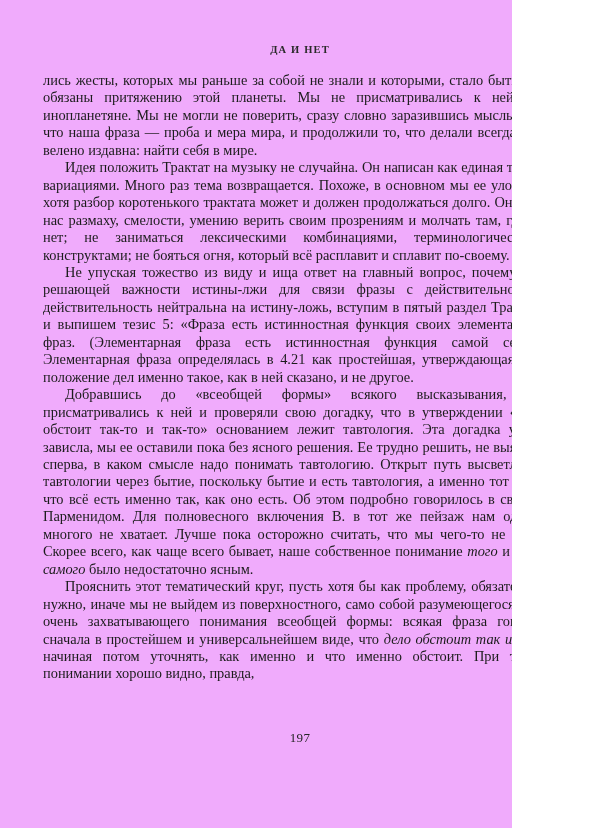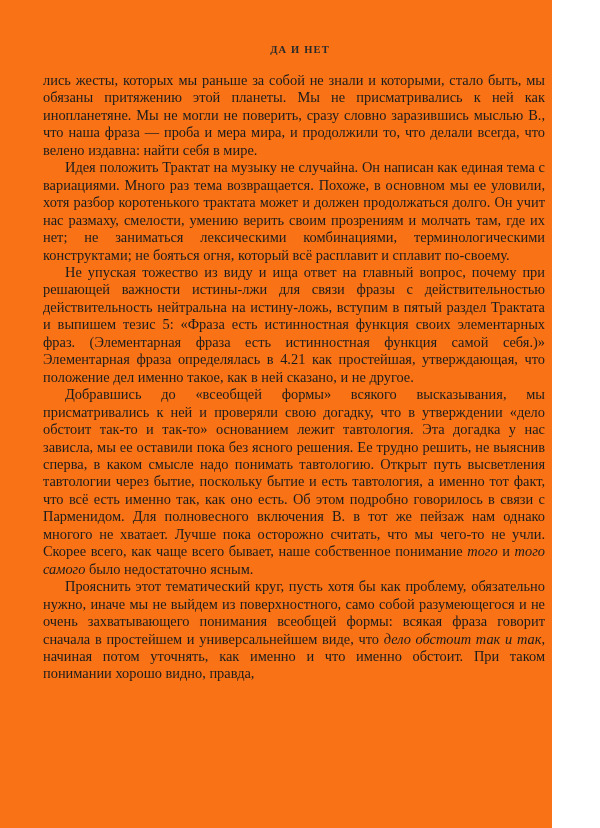--- a/index.html
+++ b/index.html
@@ -3,23 +3,23 @@
 <meta charset="utf-8">
 <style>
   html, body {
     margin: 0;
     padding: 0;
     background: #ffffff;
   }
 
   .page {
     position: relative;
-    width: 552px;
+    width: 512px;
     height: 828px;
-    background: #f97316;
+    background: #f0abfc;
     overflow: hidden;
     font-family: "Liberation Serif", "DejaVu Serif", serif;
     color: #1a1a1a;
     box-sizing: border-box;
   }
 
   
   .running-head {
     position: absolute;
     top: 44px;
@@ -82,14 +82,15 @@
   <div class="running-head">ДА И НЕТ</div>
 
   <div class="text-block">
       <p class="para no-indent"><span>лись жесты, которых мы раньше за собой не знали и которыми, стало быть, мы обязаны притяжению этой планеты. Мы не присматривались к ней как инопланетяне. Мы не могли не поверить, сразу словно заразившись мыслью В., что наша фраза — проба и мера мира, и продолжили то, что делали всегда, что велено издавна: найти себя в мире.</span></p>
       <p class="para"><span>Идея положить Трактат на музыку не случайна. Он написан как единая тема с вариациями. Много раз тема возвращается. Похоже, в основном мы ее уловили, хотя разбор коротенького трактата может и должен продолжаться долго. Он учит нас размаху, смелости, умению верить своим прозрениям и молчать там, где их нет; не заниматься лексическими комбинациями, терминологическими конструктами; не бояться огня, который всё расплавит и сплавит по-своему.</span></p>
       <p class="para"><span>Не упуская тожество из виду и ища ответ на главный вопрос, почему при решающей важности истины-лжи для связи фразы с действительностью действительность нейтральна на истину-ложь, вступим в пятый раздел Трактата и выпишем тезис 5: «Фраза есть истинностная функция своих элементарных фраз. (Элементарная фраза есть истинностная функция самой себя.)» Элементарная фраза определялась в 4.21 как простейшая, утверждающая, что положение дел именно такое, как в ней сказано, и не другое.</span></p>
       <p class="para"><span>Добравшись до «всеобщей формы» всякого высказывания, мы присматривались к ней и проверяли свою догадку, что в утверждении «дело обстоит так-то и так-то» основанием лежит тавтология. Эта догадка у нас зависла, мы ее оставили пока без ясного решения. Ее трудно решить, не выяснив сперва, в каком смысле надо понимать тавтологию. Открыт путь высветления тавтологии через бытие, поскольку бытие и есть тавтология, а именно тот факт, что всё есть именно так, как оно есть. Об этом подробно говорилось в связи с Парменидом. Для полновесного включения В. в тот же пейзаж нам однако многого не хватает. Лучше пока осторожно считать, что мы чего-то не учли. Скорее всего, как чаще всего бывает, наше собственное понимание </span><i>того</i><span> и </span><i>того самого</i><span> было недостаточно ясным.</span></p>
       <p class="para"><span>Прояснить этот тематический круг, пусть хотя бы как проблему, обязательно нужно, иначе мы не выйдем из поверхностного, само собой разумеющегося и не очень захватывающего понимания всеобщей формы: всякая фраза говорит сначала в простейшем и универсальнейшем виде, что </span><i>дело обстоит так и так</i><span>, начиная потом уточнять, как именно и что именно обстоит. При таком понимании хорошо видно, правда,</span></p>
     </div>
 
+  <div class="folio">197</div>
 
 </div>
 
 </body></html>

